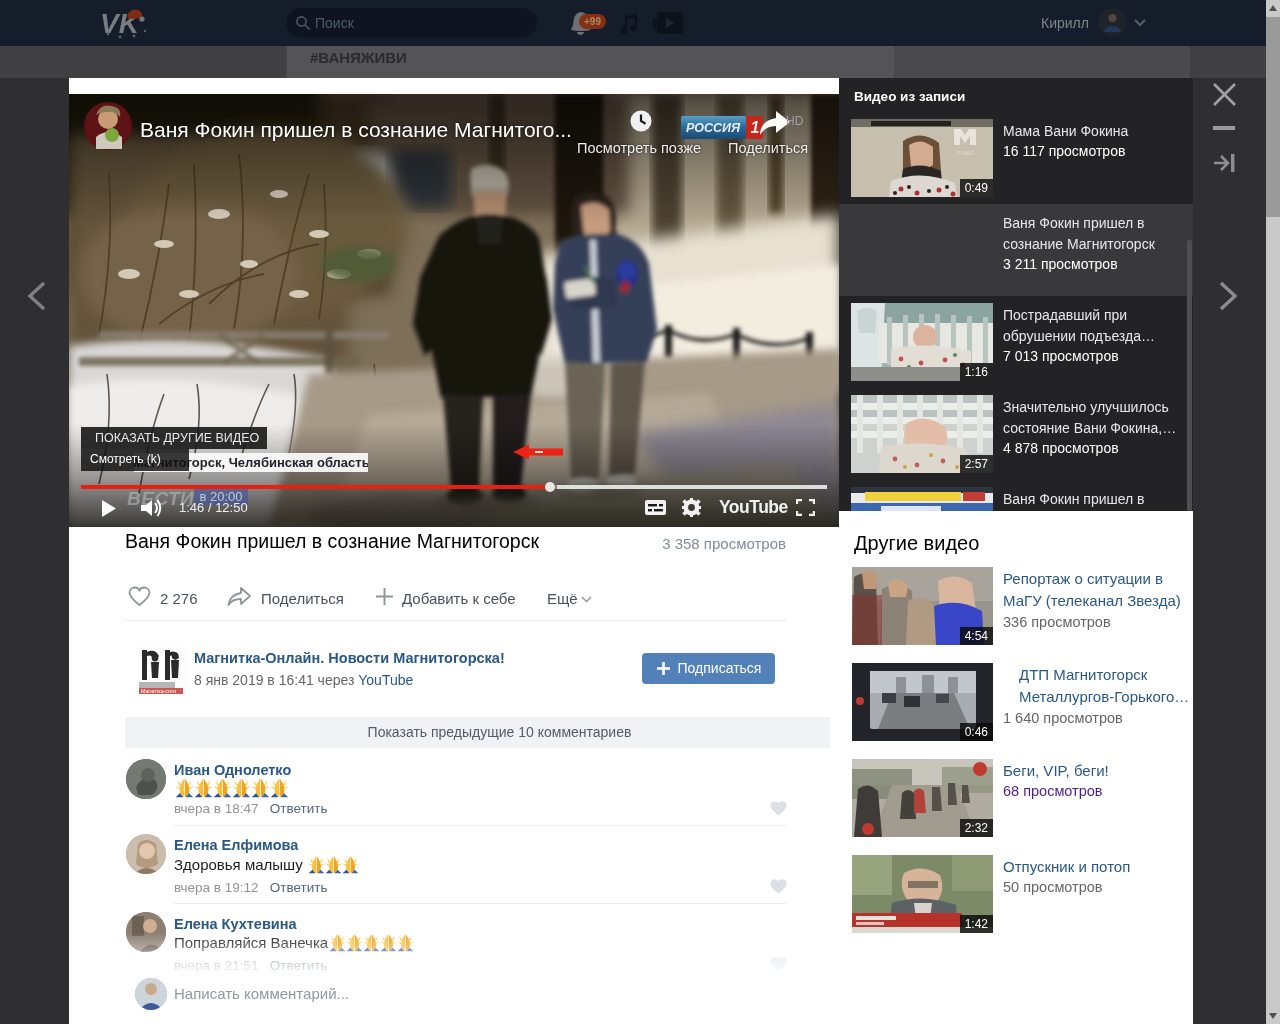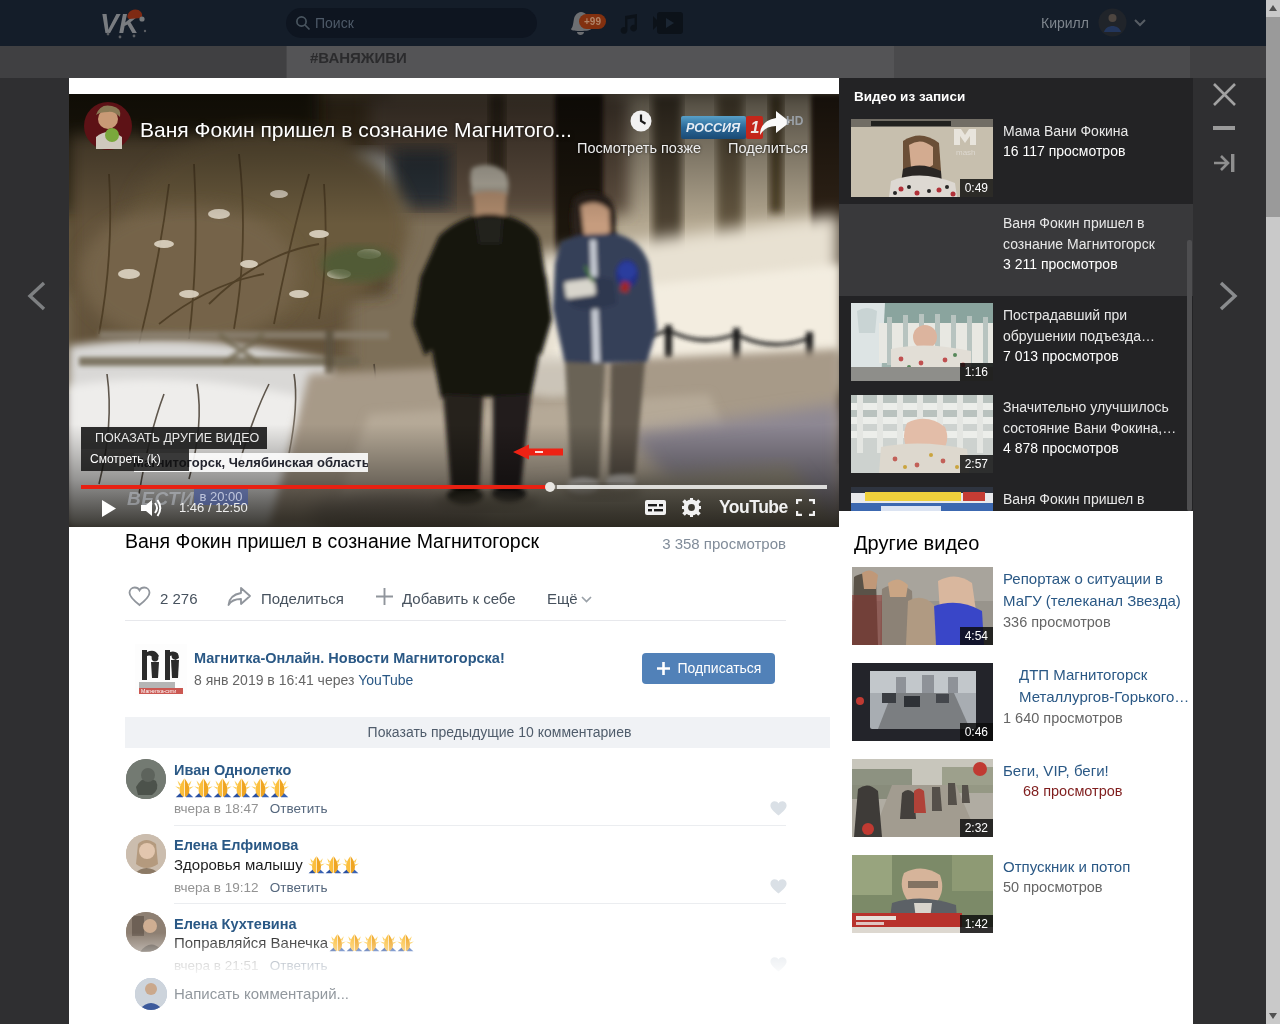--- a/index.html
+++ b/index.html
@@ -315,21 +315,21 @@
           </defs>
         <rect x="0" y="2" width="65" height="23" rx="2" fill="url(#rusg)"></rect>
         <text x="32" y="18" text-anchor="middle" font-size="12.5" font-weight="bold" font-style="italic" fill="#e8eef4">РОССИЯ</text>
         <rect x="65" y="2" width="17" height="23" rx="2" fill="#c4261a"></rect>
         <text x="74" y="19" text-anchor="middle" font-size="16" font-weight="bold" font-style="italic" fill="#eeeae6">1</text>
       </svg>
       <svg class="ab" style="left:688px;top:15px" width="34" height="28" viewBox="0 0 34 28">
         <path d="M19 2 L33 13 L19 24 L19 17 Q8 17 3 26 Q3 12 19 9 Z" fill="#fafafa"></path>
       </svg>
       <div class="ab" style="left:659px;top:46px;color:#eee;font-size:14.5px;text-shadow:0 0 3px rgba(0,0,0,.8);">Поделиться</div>
-      <div class="ab" style="left:717px;top:20px;color:#9aa0a6;font-size:12px;font-weight:bold;">HD</div>
+      <div class="ab" style="left:717px;top:20px;color:#9aa0a6;font-size:12px;font-weight:normal;">HD</div>
       
       <div class="ab" style="left:58px;top:394px;color:rgba(200,206,218,.45);font-size:19px;font-weight:bold;font-style:italic;letter-spacing:.5px;">ВЕСТИ</div>
       <div class="ab" style="left:125px;top:394px;width:54px;height:17px;background:rgba(62,84,160,.6);color:rgba(225,230,245,.75);font-size:13px;text-align:center;line-height:17px;">в 20:00</div>
       
       <div class="ab" style="left:65px;top:359px;width:234px;height:19px;background:rgba(252,252,252,.92);"></div>
       <div class="ab" style="left:64px;top:361px;color:#23242e;font-size:13px;font-weight:bold;white-space:nowrap;overflow:hidden;width:235px;">Магнитогорск, Челябинская область</div>
       
       <div class="ab" style="left:12px;top:333px;width:186px;height:22px;background:rgba(28,28,28,.92);"></div>
       <div class="ab" style="left:26px;top:337px;color:#e8e8e8;font-size:12.5px;">ПОКАЗАТЬ ДРУГИЕ ВИДЕО</div>
       <div class="ab" style="left:12px;top:355px;width:108px;height:22px;background:rgba(15,15,15,.82);"></div>
@@ -708,21 +708,21 @@
             <path d="M96 24 L103 24 L105 46 L96 46 Z"></path>
             <path d="M110 26 L116 26 L118 44 L110 44 Z"></path>
           </g>
         <path d="M6 30 Q16 22 26 32 L30 78 L2 78 Z" fill="#3e3b38"></path>
         <circle cx="128" cy="10" r="7" fill="#c03a32"></circle>
         <circle cx="16" cy="70" r="6" fill="#c03a32"></circle>
       </svg>
       <div class="tbadge">2:32</div>
     </div>
     <div class="ab" style="left:934px;top:682px;width:200px;font-size:15px;line-height:22px;color:#2a5885;">Беги, VIP, беги!</div>
-    <div class="ab" style="left:934px;top:705px;font-size:14.5px;color:#7f1d1d;margin-left:20px;">68 просмотров</div>
+    <div class="ab" style="left:934px;top:705px;font-size:14.5px;color:#4c1d95;">68 просмотров</div>
 
     <div class="ab" style="left:783px;top:777px;width:141px;height:78px;overflow:hidden;">
       <svg width="141" height="78" viewBox="0 0 141 78">
         <rect width="141" height="78" fill="#7c8a68"></rect>
         <rect x="0" y="0" width="40" height="40" fill="#98a47e"></rect>
         <rect x="100" y="0" width="41" height="36" fill="#8e9a74"></rect>
         <path d="M52 18 Q70 8 88 20 Q94 36 84 48 Q68 56 56 46 Q46 32 52 18 Z" fill="#d6b49a"></path>
         <rect x="56" y="26" width="30" height="7" fill="#4a463e" opacity=".6"></rect>
         <path d="M40 48 Q70 38 104 50 L106 78 L36 78 Z" fill="#5c6166"></path>
         <path d="M62 48 L80 48 L78 64 L64 64 Z" fill="#d8d4cc"></path>

